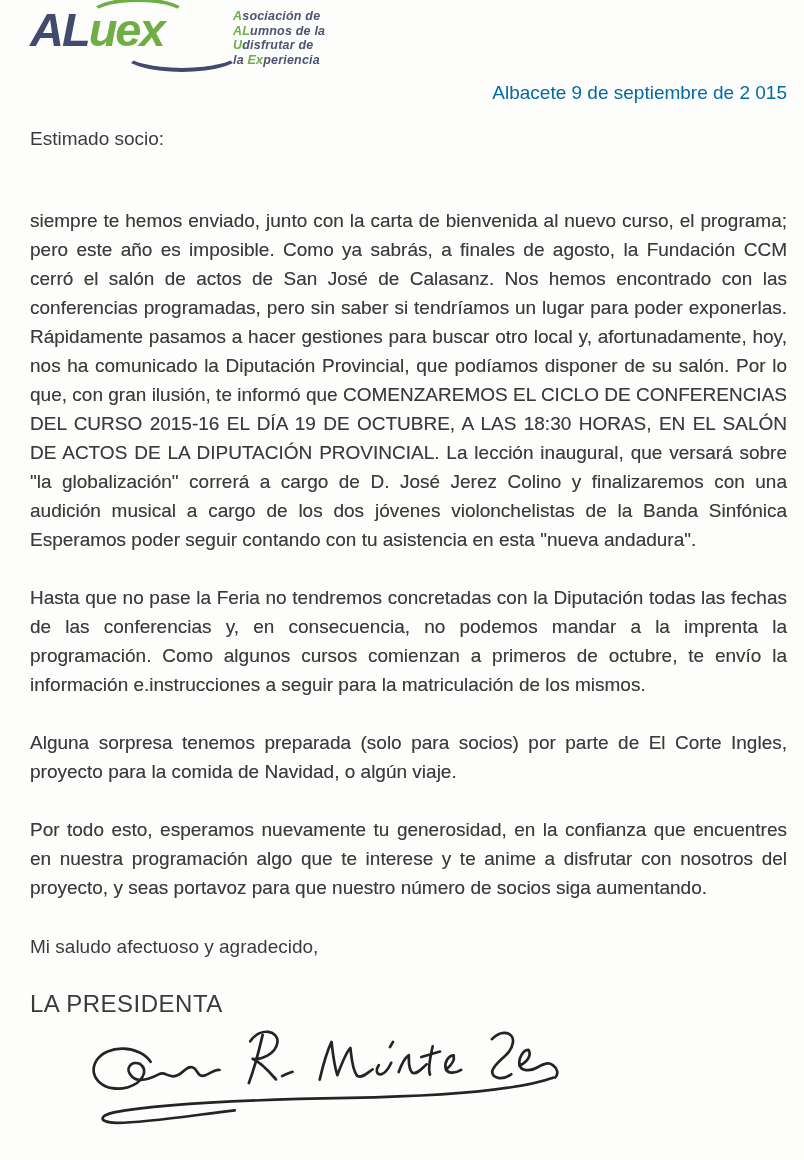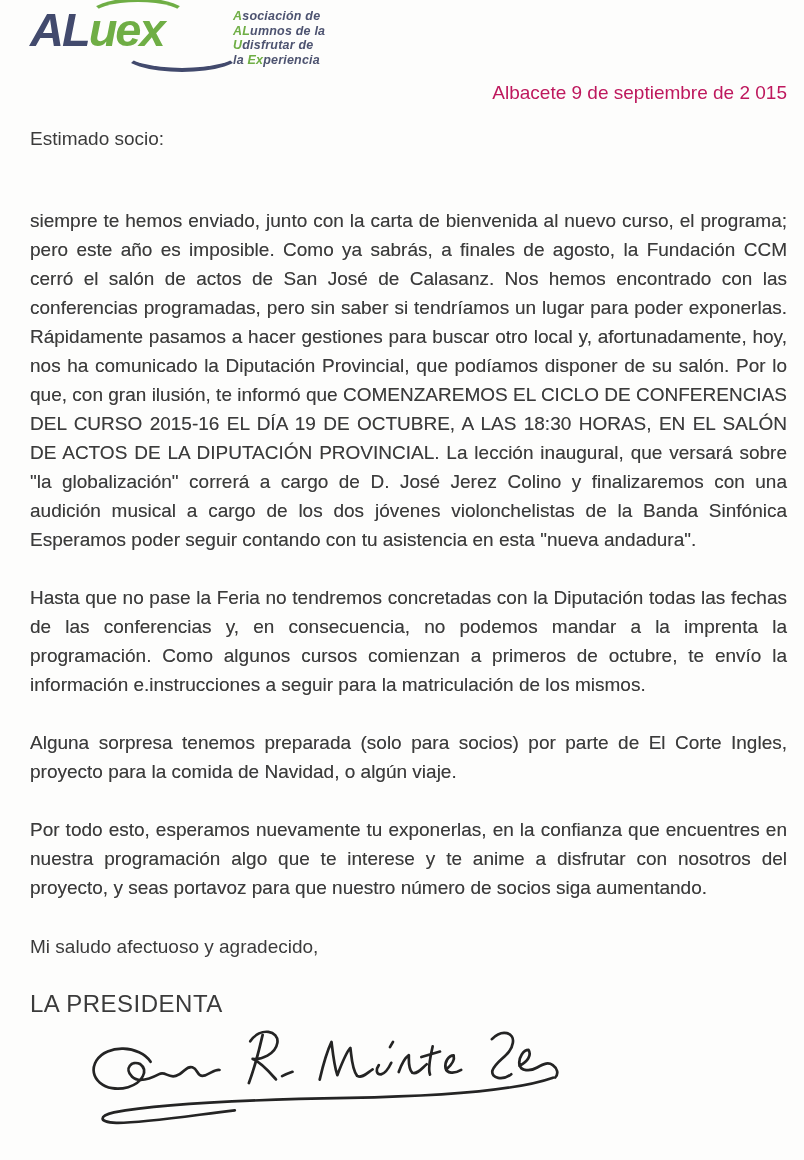--- a/index.html
+++ b/index.html
@@ -42,21 +42,21 @@
     font-size:12.5px;line-height:14.5px;
     color:#4d5370;letter-spacing:0.2px;
     white-space:nowrap;
   }
   .tag-green{color:#6fae45;}
 
   
   .dateline{
     margin:14px 17px 0 0;
     text-align:right;
-    font-size:19px;color:#be185d;
+    font-size:19px;color:#0369a1;
   }
   .salutation{
     margin:24px 0 4px 30px;
     font-size:19px;
   }
   .para{
     margin:29px 17px 0 30px;
     font-size:19px;line-height:29px;
     text-align:justify;
     color:#3b3b3b;
@@ -102,21 +102,21 @@
     </div>
   </div>
 
   <div class="dateline">Albacete 9 de septiembre de 2 015</div>
 
   <div class="salutation">Estimado socio:</div>
 
   <p class="para first">siempre te hemos enviado, junto con la carta de bienvenida al nuevo curso, el programa; pero este año es imposible. Como ya sabrás, a finales de agosto, la Fundación CCM cerró el salón de actos de San José de Calasanz. Nos hemos encontrado con las conferencias programadas, pero sin saber si tendríamos un lugar para poder exponerlas. Rápidamente pasamos a hacer gestiones para buscar otro local y, afortunadamente, hoy, nos ha comunicado la Diputación Provincial, que podíamos disponer de su salón. Por lo que, con gran ilusión, te informó que COMENZAREMOS EL CICLO DE CONFERENCIAS DEL CURSO 2015-16 EL DÍA 19 DE OCTUBRE, A LAS 18:30 HORAS, EN EL SALÓN DE ACTOS DE LA DIPUTACIÓN PROVINCIAL. La lección inaugural, que versará sobre "la globalización" correrá a cargo de D. José Jerez Colino y finalizaremos con una audición musical a cargo de los dos jóvenes violonchelistas de la Banda Sinfónica Esperamos poder seguir contando con tu asistencia en esta "nueva andadura".</p>
   <p class="para">Hasta que no pase la Feria no tendremos concretadas con la Diputación todas las fechas de las conferencias y, en consecuencia, no podemos mandar a la imprenta la programación. Como algunos cursos comienzan a primeros de octubre, te envío la información e.instrucciones a seguir para la matriculación de los mismos.</p>
   <p class="para">Alguna sorpresa tenemos preparada (solo para socios) por parte de El Corte Ingles, proyecto para la comida de Navidad, o algún viaje.</p>
-  <p class="para">Por todo esto, esperamos nuevamente tu exponerlas, en la confianza que encuentres en nuestra programación algo que te interese y te anime a disfrutar con nosotros del proyecto, y seas portavoz para que nuestro número de socios siga aumentando.</p>
+  <p class="para">Por todo esto, esperamos nuevamente tu generosidad, en la confianza que encuentres en nuestra programación algo que te interese y te anime a disfrutar con nosotros del proyecto, y seas portavoz para que nuestro número de socios siga aumentando.</p>
 
   <div class="closing">Mi saludo afectuoso y agradecido,</div>
   <div class="signer">LA PRESIDENTA</div>
 
   <div class="signature-wrap">
     <svg viewBox="0 0 480 115" xmlns="http://www.w3.org/2000/svg" aria-hidden="true">
       <path class="sigline" d="M70,38 C60,22 28,20 18,36 C8,52 26,68 48,62 C62,58 68,46 60,40 C52,36 44,44 52,52 C58,58 70,54 78,50 C84,47 86,54 94,52 C102,50 104,42 110,44 C116,46 114,54 122,52 C128,50 132,46 136,47"></path>
       <path class="sigline" d="M178,14 C174,30 168,50 164,60"></path>
       <path class="sigline" d="M166,20 C176,6 194,10 192,22 C190,33 176,38 168,37 C176,40 184,50 190,57 M196,54 C200,52 203,51 206,50"></path>
       <path class="sigline" d="M232,58 C236,42 241,28 244,22 C245,32 246,44 249,54 C253,44 258,32 262,28 C263,36 263,48 268,55 C273,58 278,52 283,49 M289,45 C286,49 286,54 291,54 C296,53 299,47 301,43 M300,28 L303,23 M308,52 C311,44 315,38 318,36 C318,42 317,49 321,53 C326,55 331,48 335,45 M341,28 C338,40 336,50 338,55 M330,38 L348,33 M354,50 C359,46 362,41 361,37 C356,37 352,43 353,49 C354,54 361,55 368,51"></path>

